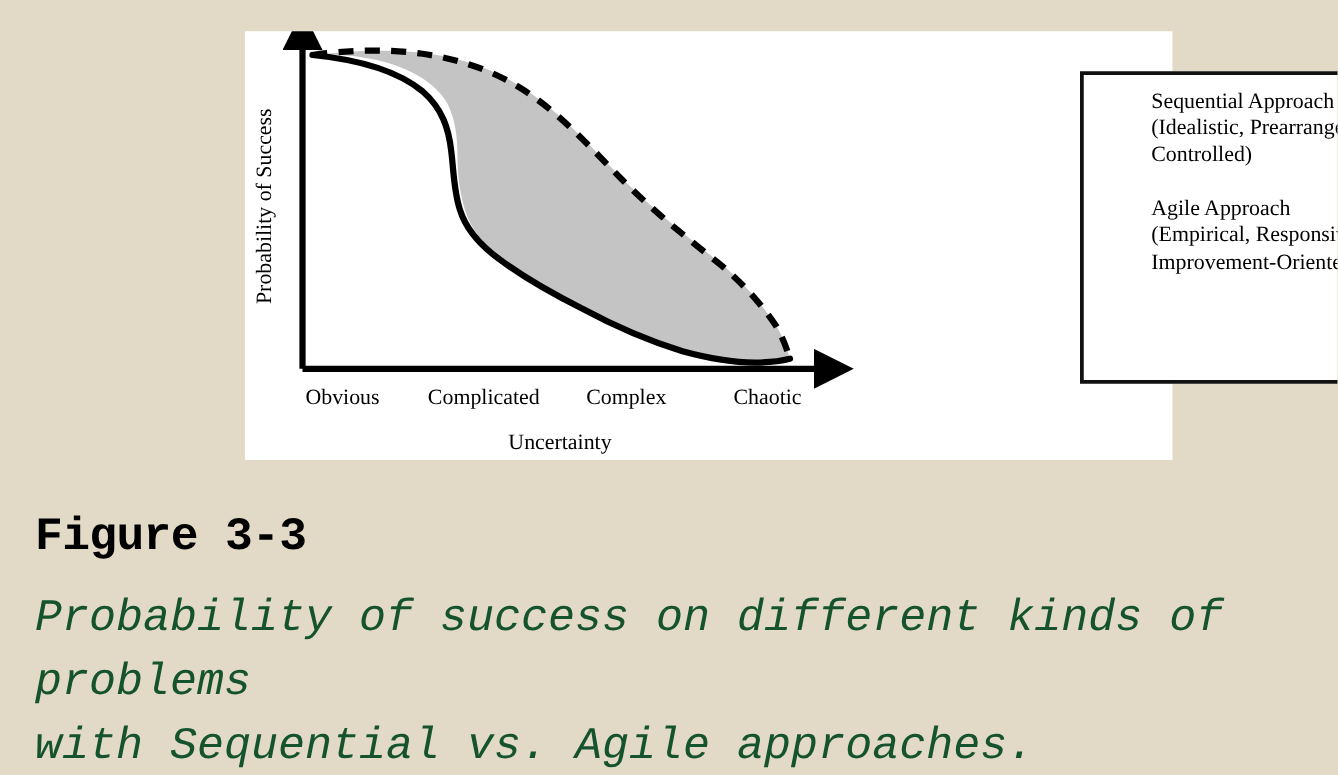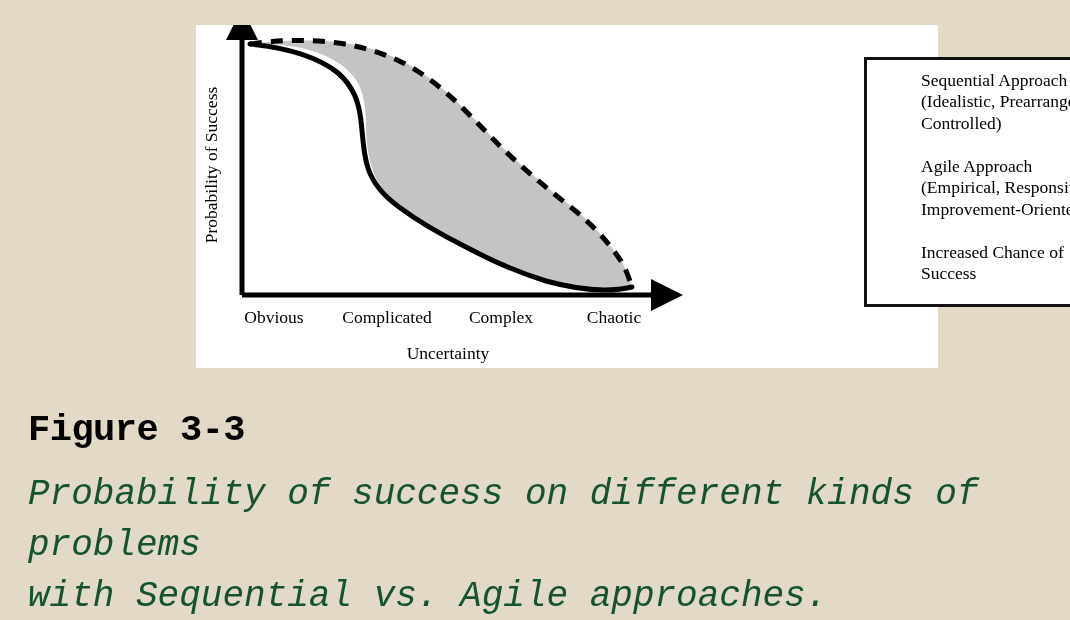--- a/index.html
+++ b/index.html
@@ -206,22 +206,20 @@
         </span>
         <span class="legend-label">Agile Approach
 (Empirical, Responsive,
 Improvement-Oriented)</span>
       </div>
 
       <div class="legend-entry" id="legend-entry-increased">
         <span class="legend-swatch">
           <span class="swatch-gray-box"></span>
         </span>
-        <span class="legend-label">Increased Chance of
-Success</span>
       </div>
 
     </div>
   </div>
 
   <div id="caption">
     <div id="caption-title">Figure 3-3</div>
     <div id="caption-text">Probability of success on different kinds of problems
 with Sequential vs. Agile approaches.</div>
   </div>

